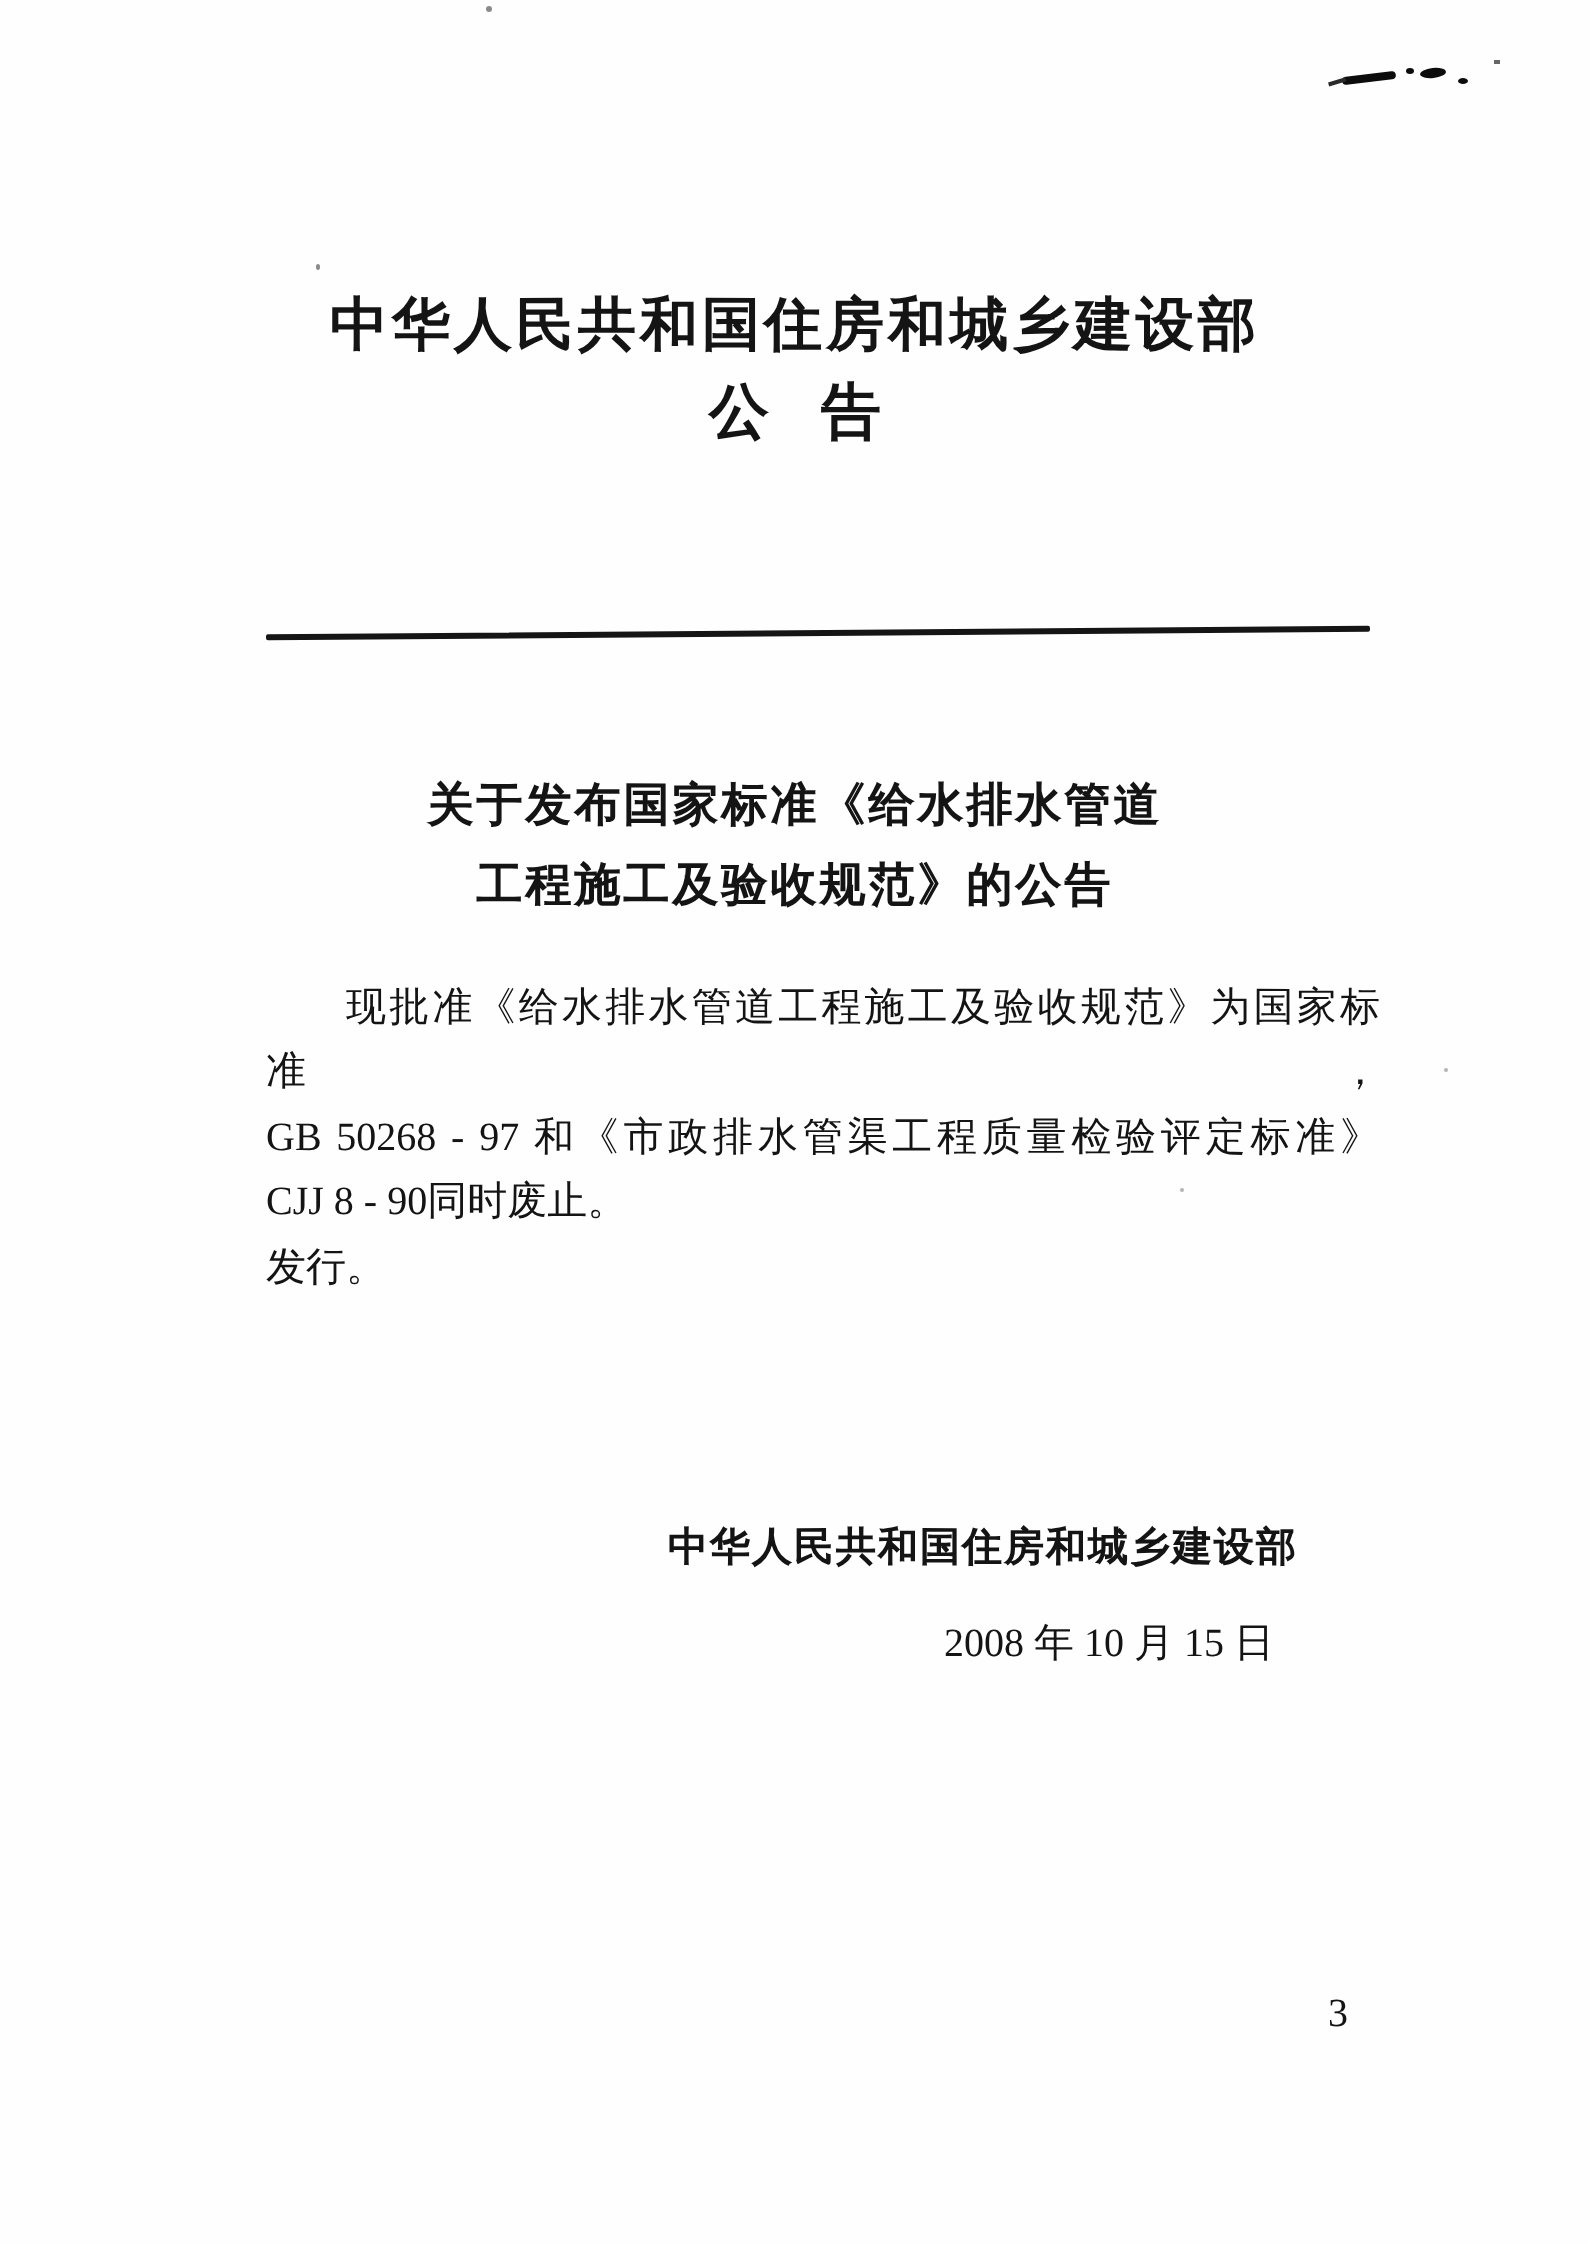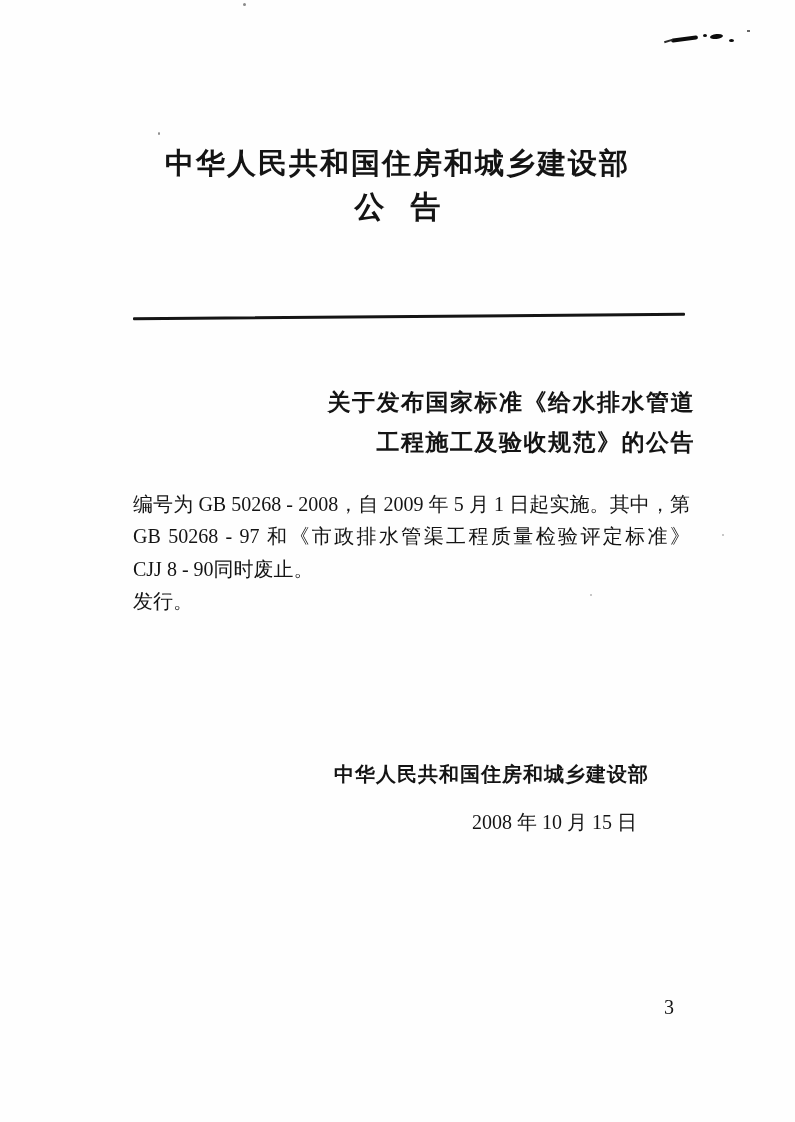--- a/index.html
+++ b/index.html
@@ -60,21 +60,21 @@
     background: #151515;
     transform: rotate(-0.45deg);
     border-radius: 1px;
   }
   
   .doc-title {
     position: absolute;
     top: 382px;
     left: 100px;
     width: 595px;
-    text-align: right;
+    text-align: center;
     font-family: "Liberation Sans", sans-serif;
     font-weight: 700;
     font-size: 23px;
     letter-spacing: 1.5px;
     line-height: 40px;
   }
   
   .body-text {
     position: absolute;
     top: 488px;
@@ -168,21 +168,21 @@
 
 
   <div class="divider-rule"></div>
 
   <div class="doc-title">
     <div>关于发布国家标准《给水排水管道</div>
     <div>工程施工及验收规范》的公告</div>
   </div>
 
   <div class="body-text">
-    <div class="body-line">编号为 GB 50268 - 2008，自 2009 年 5 月 1 日起实施。其中，第</div>
+    <div class="body-line indent">现批准《给水排水管道工程施工及验收规范》为国家标准，</div>
     <div class="body-line">GB 50268 - 97 和《市政排水管渠工程质量检验评定标准》</div>
     <div class="body-line para-end">CJJ 8 - 90同时废止。</div>
     <div class="body-line para-end">发行。</div>
   </div>
 
   <div class="signature">
     <div class="signature-org">中华人民共和国住房和城乡建设部</div>
     <div class="signature-date">2008 年 10 月 15 日</div>
   </div>
 

